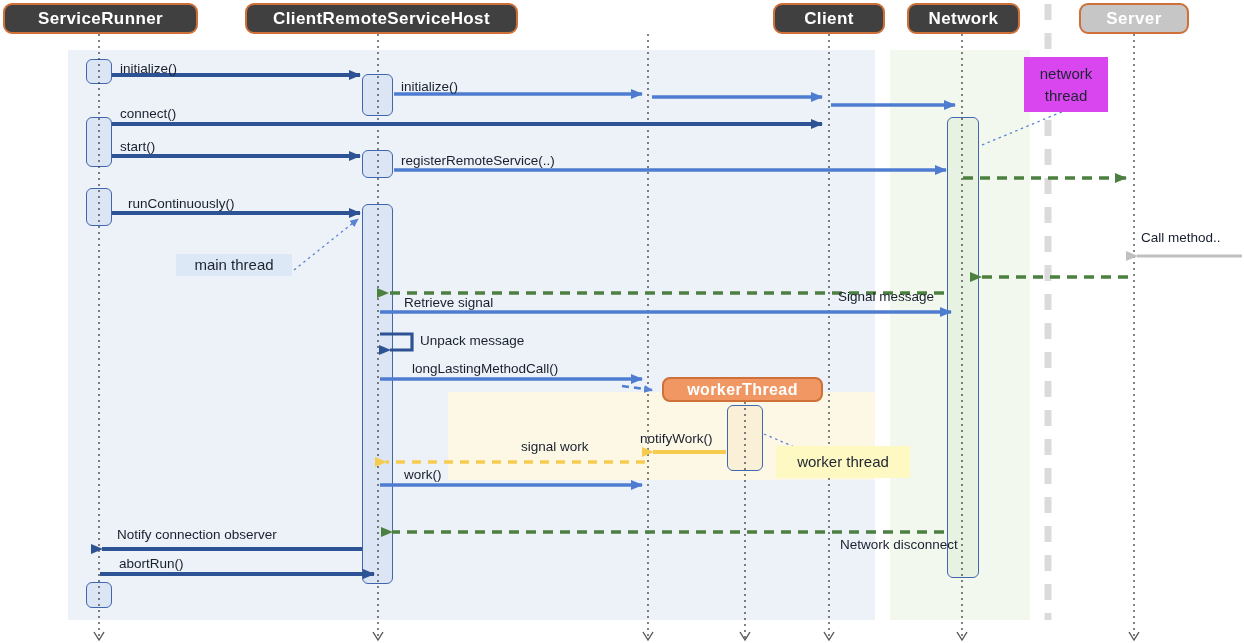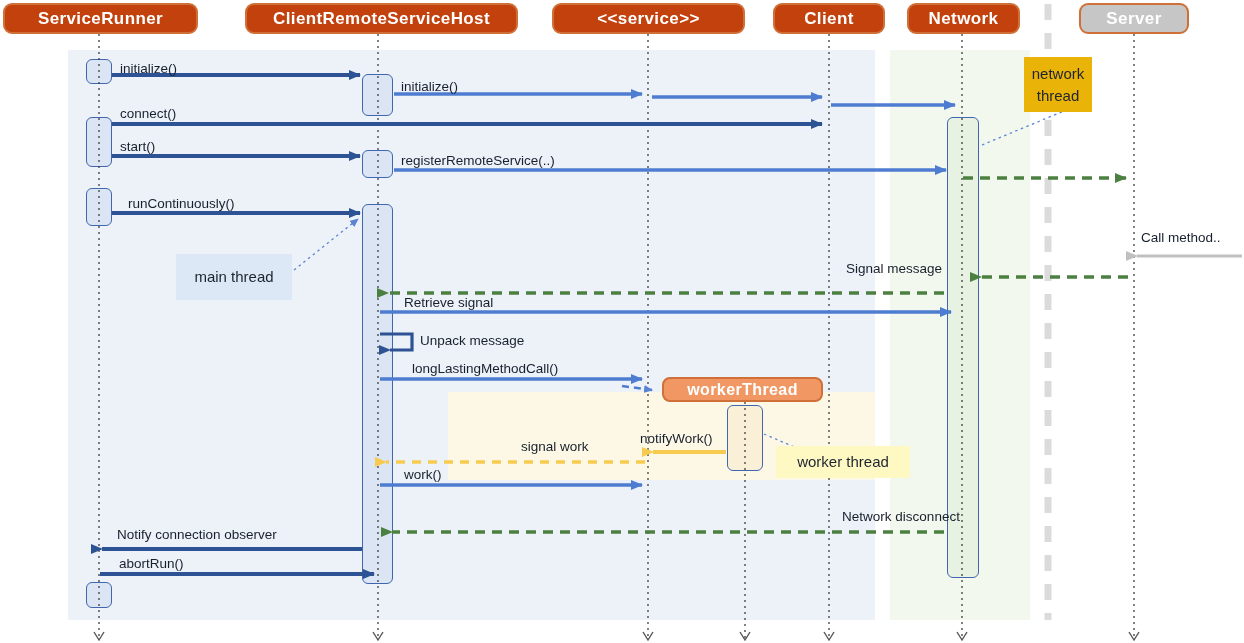--- a/index.html
+++ b/index.html
@@ -4,31 +4,31 @@
 <style>
   html,body{margin:0;padding:0;background:#ffffff;}
   #stage{position:relative;width:1244px;height:643px;background:#ffffff;overflow:hidden;
          font-family:"Liberation Sans",sans-serif;}
   .panel{position:absolute;z-index:1;}
   .act{position:absolute;z-index:2;background:#DBE5F4;border:1.6px solid #3F66AE;border-radius:6px;box-sizing:border-box;}
   .act.net{background:#E8F2E2;}
   .act.wrk{background:#FAF0D8;}
   #arrows{position:absolute;left:0;top:0;z-index:3;}
   .participant{position:absolute;z-index:4;top:3px;height:31px;border-radius:9px;
-     background:#c2410c;border:2px solid #CE7038;box-sizing:border-box;
+     background:#404040;border:2px solid #CE7038;box-sizing:border-box;
      color:#ffffff;font-weight:bold;font-size:17px;letter-spacing:.4px;
      display:flex;align-items:center;justify-content:center;}
   .participant.server{background:#C6C6C6;}
   .spawnbox{position:absolute;z-index:4;border-radius:8px;background:#F09763;border:2px solid #CE7038;
      box-sizing:border-box;color:#fff;font-weight:bold;font-size:16px;letter-spacing:.4px;
      display:flex;align-items:center;justify-content:center;}
   .note{position:absolute;z-index:4;display:flex;align-items:center;justify-content:center;
      text-align:center;font-size:15px;color:#1d2430;line-height:1.45;}
   .lbl{position:absolute;z-index:4;font-size:13.5px;color:#18202e;white-space:nowrap;}
-  .lbl.r{text-align:center;}
+  .lbl.r{text-align:left;margin-top:28px;}
 </style>
 </head>
 <body>
 
 <div id="stage">
 
   <div class="panel" style="left:68px;top:50px;width:807px;height:570px;background:#EDF1F8;"></div>
   <div class="panel" style="left:890px;top:50px;width:140px;height:570px;background:#F3F8EE;"></div>
   <div class="panel" style="left:448px;top:392px;width:427px;height:88px;background:#FDF8E5;z-index:1;"></div>
 
@@ -117,29 +117,28 @@
     <line x1="726" y1="452" x2="653" y2="452" stroke="#F7CB4F" stroke-width="4" marker-end="url(#aL-yellow)"></line>
     <line x1="645" y1="462" x2="386" y2="462" stroke="#F7CB4F" stroke-width="3.6" stroke-dasharray="9 7" marker-end="url(#aL-yellow)"></line>
     <line x1="380" y1="485" x2="642" y2="485" stroke="#4E7CD0" stroke-width="3.4" marker-end="url(#aR-blue)"></line>
     <line x1="944" y1="532" x2="392" y2="532" stroke="#4C8040" stroke-width="3.4" stroke-dasharray="10 7" marker-end="url(#aL-green)"></line>
     <line x1="362" y1="549" x2="102" y2="549" stroke="#2D5394" stroke-width="3.8" marker-end="url(#aL-navy)"></line>
     <line x1="100" y1="574" x2="374" y2="574" stroke="#2D5394" stroke-width="3.8" marker-end="url(#aR-navy)"></line>
   </svg>
 
   <div class="participant" style="left:3px;width:195px;">ServiceRunner</div>
   <div class="participant" style="left:245px;width:273px;">ClientRemoteServiceHost</div>
-  <div class="participant" style="left:552px;width:193px;">&lt;&lt;service&gt;&gt;</div>
   <div class="participant" style="left:907px;width:113px;">Network</div>
   <div class="participant" style="left:773px;width:112px;">Client</div>
   <div class="participant server" style="left:1079px;width:110px;">Server</div>
 
   <div class="spawnbox" style="left:662px;top:377px;width:161px;height:25px;">workerThread</div>
 
-  <div class="note" style="left:1024px;top:57px;width:68px;height:55px;background:#eab308;">network thread</div>
-  <div class="note" style="left:176px;top:254px;width:116px;height:46px;background:#DCE8F6;">main thread</div>
+  <div class="note" style="left:1024px;top:57px;width:84px;height:55px;background:#d946ef;">network thread</div>
+  <div class="note" style="left:176px;top:254px;width:116px;height:22px;background:#DCE8F6;">main thread</div>
   <div class="note" style="left:776px;top:446px;width:134px;height:32px;background:#fef9c3;">worker thread</div>
 
   <div class="lbl" style="left:120px;top:61px;">initialize()</div>
   <div class="lbl" style="left:401px;top:79px;">initialize()</div>
   <div class="lbl" style="left:120px;top:106px;">connect()</div>
   <div class="lbl" style="left:120px;top:139px;">start()</div>
   <div class="lbl" style="left:401px;top:153px;">registerRemoteService(..)</div>
   <div class="lbl" style="left:128px;top:196px;">runContinuously()</div>
   <div class="lbl" style="left:1141px;top:230px;">Call method..</div>
   <div class="lbl r" style="left:838px;top:261px;width:112px;">Signal message</div>

